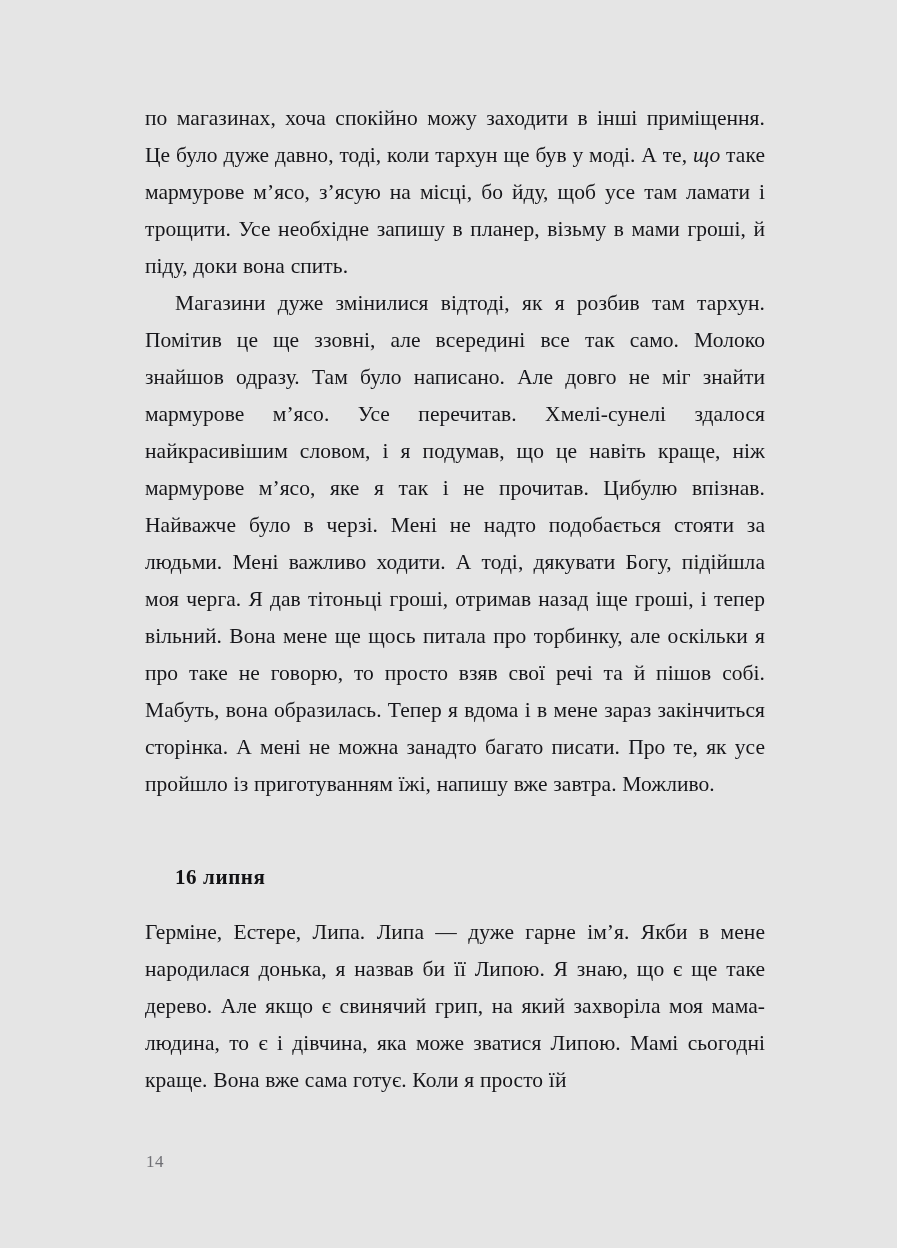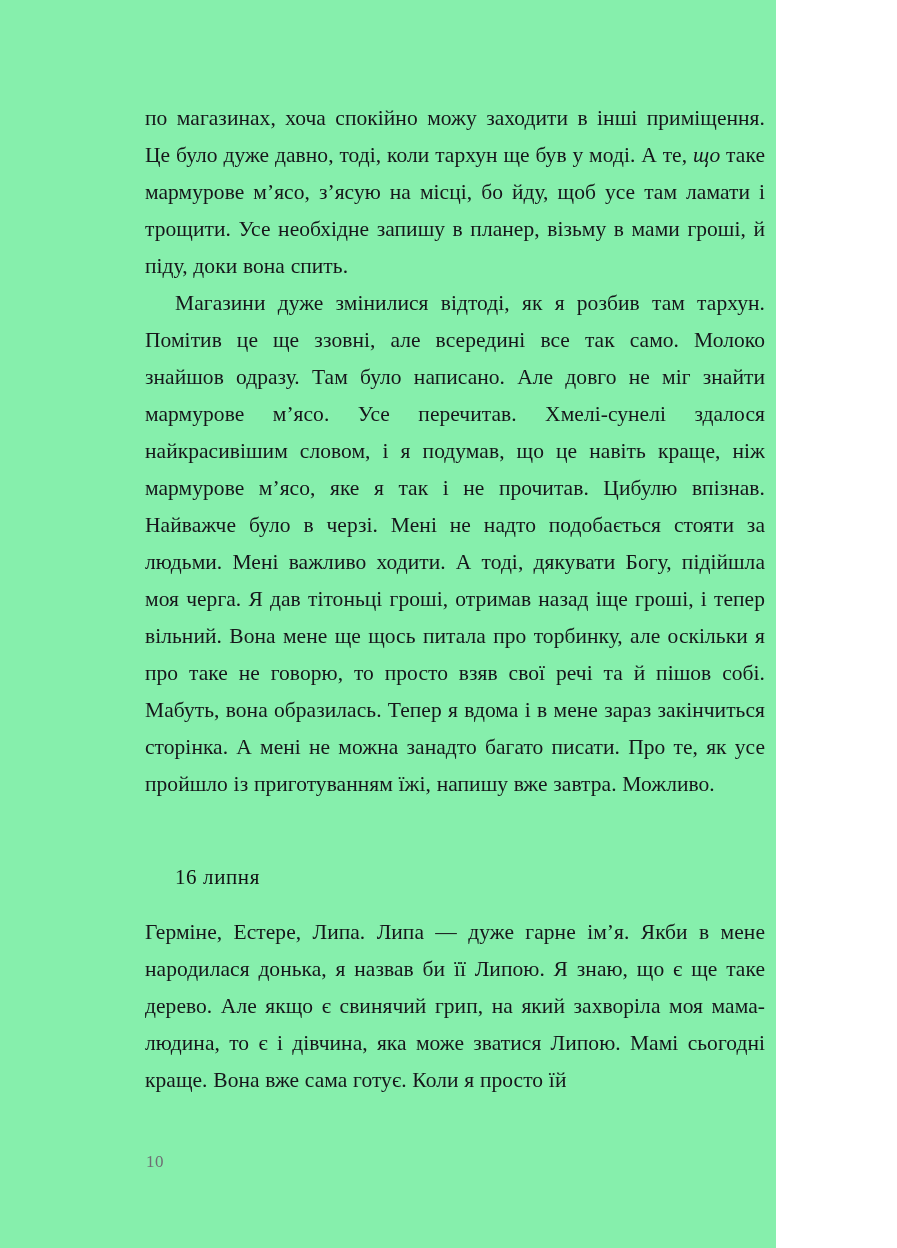--- a/index.html
+++ b/index.html
@@ -4,23 +4,23 @@
 <title>Book page 14</title>
 <style>
   html, body {
     margin: 0;
     padding: 0;
     background: #ffffff;
   }
 
   .page {
     position: relative;
-    width: 776px;
+    width: 897px;
     height: 1248px;
-    background: #86efac;
+    background: #e5e5e5;
     box-sizing: border-box;
     overflow: hidden;
   }
 
   .text-column {
     position: absolute;
     left: 145px;
     top: 100px;
     width: 620px;
   }
@@ -49,21 +49,21 @@
 
   .para em {
     font-style: italic;
   }
 
   .section-heading {
     margin: 0;
     padding-left: 30px;
     font-family: "Liberation Serif", "DejaVu Serif", serif;
     font-size: 21px;
-    font-weight: normal;
+    font-weight: bold;
     color: #121214;
     letter-spacing: 0.6px;
     line-height: 37px;
   }
 
   .gap-before-heading {
     height: 56px;
   }
 
   .gap-after-heading {
@@ -94,15 +94,15 @@
     <div class="gap-before-heading"></div>
 
     <h2 class="section-heading">16 липня</h2>
 
     <div class="gap-after-heading"></div>
 
     <p class="para continued">Герміне, Естере, Липа. Липа — дуже гарне ім’я. Якби в мене народилася донька, я назвав би її Липою. Я знаю, що є ще таке дерево. Але якщо є свинячий грип, на який захворіла моя мама-людина, то є і дівчина, яка може зватися Липою. Мамі сьогодні краще. Вона вже сама готує. Коли я просто їй</p>
 
   </div>
 
-  <div class="folio">10</div>
+  <div class="folio">14</div>
 
 </div>
 
 </body></html>

